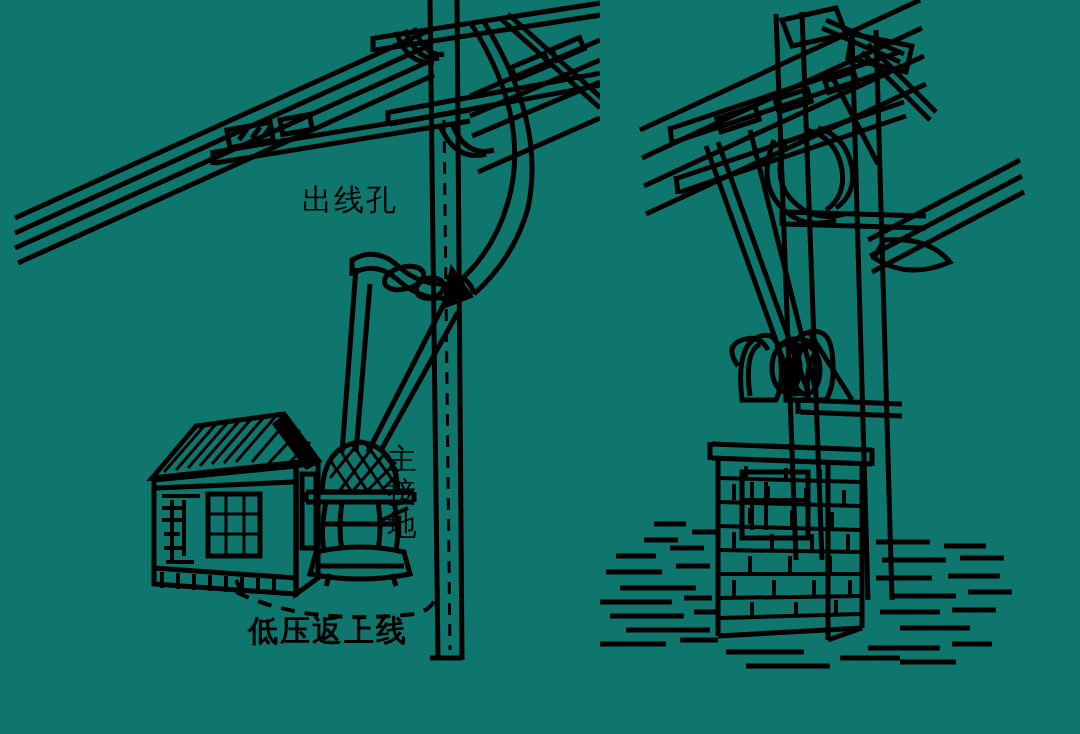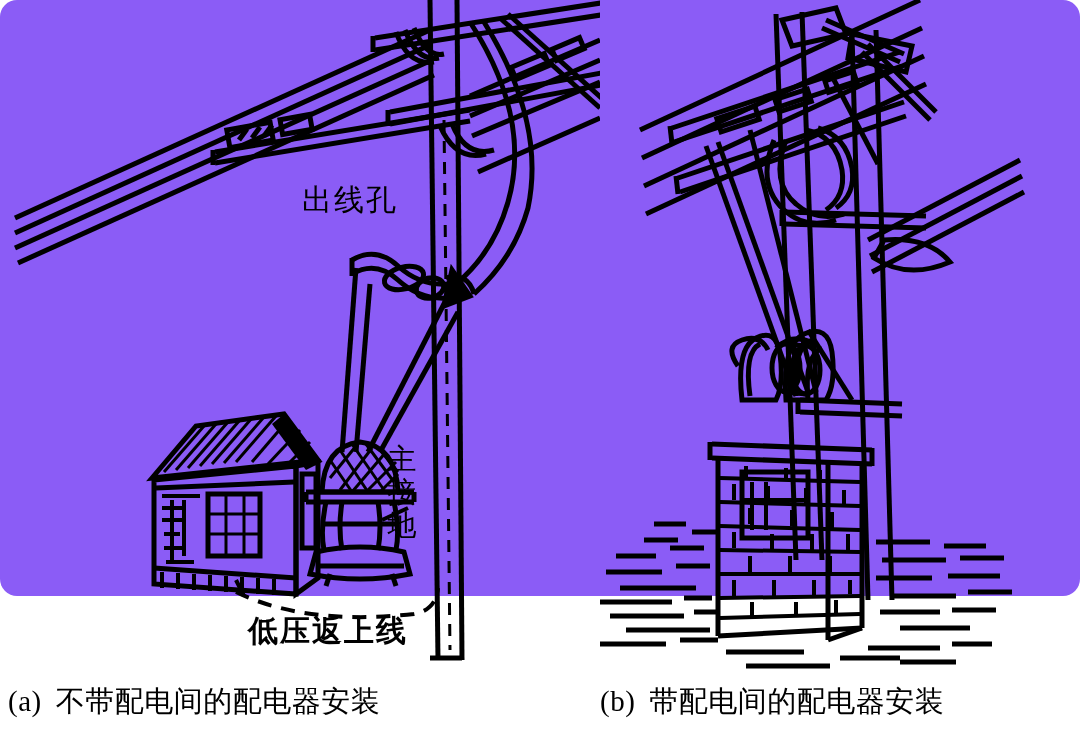--- a/index.html
+++ b/index.html
@@ -10,23 +10,22 @@
   body {
     width: 1080px;
     height: 734px;
     font-family: "Liberation Serif", "DejaVu Serif", serif;
     color: #000000;
     overflow: hidden;
   }
   #figure-root {
     position: relative;
     width: 1080px;
-    height: 596px;
-    background: #8b5cf6;
-    border-radius: 17px;
+    height: 734px;
+    background: #0f766e;
   }
   .panel {
     position: absolute;
     top: 0;
     height: 672px;
   }
   #panel-a { left: 0; width: 600px; }
   #panel-b { left: 600px; width: 480px; }
   .panel svg { display: block; }
 
@@ -471,22 +470,14 @@
   <div class="anno" id="label-outlet-hole">出线孔</div>
 
   <div class="anno" id="label-main-ground">
     <span>主</span>
     <span>接</span>
     <span>地</span>
   </div>
 
   <div class="anno" id="label-low-voltage-return">低压返上线</div>
 
-  <div class="caption-row">
-    <div class="caption" id="caption-a">
-      <span class="cap-tag">(a)</span><span>不带配电间的配电器安装</span>
-    </div>
-    <div class="caption" id="caption-b">
-      <span class="cap-tag">(b)</span><span>带配电间的配电器安装</span>
-    </div>
-  </div>
 
 </div>
 
 </body></html>

